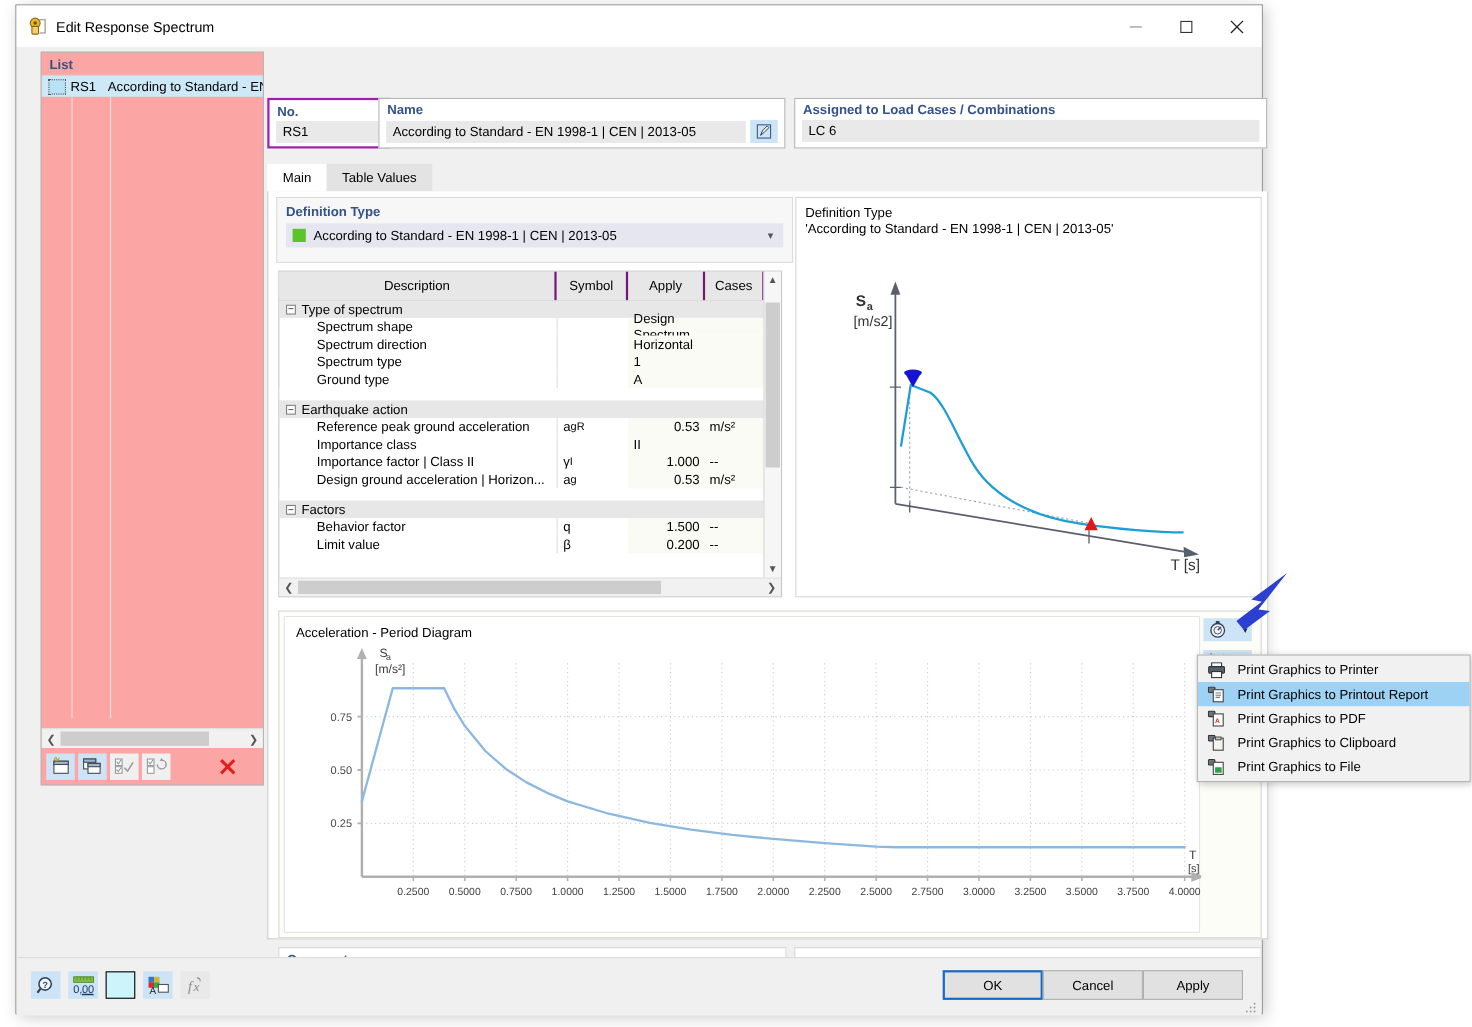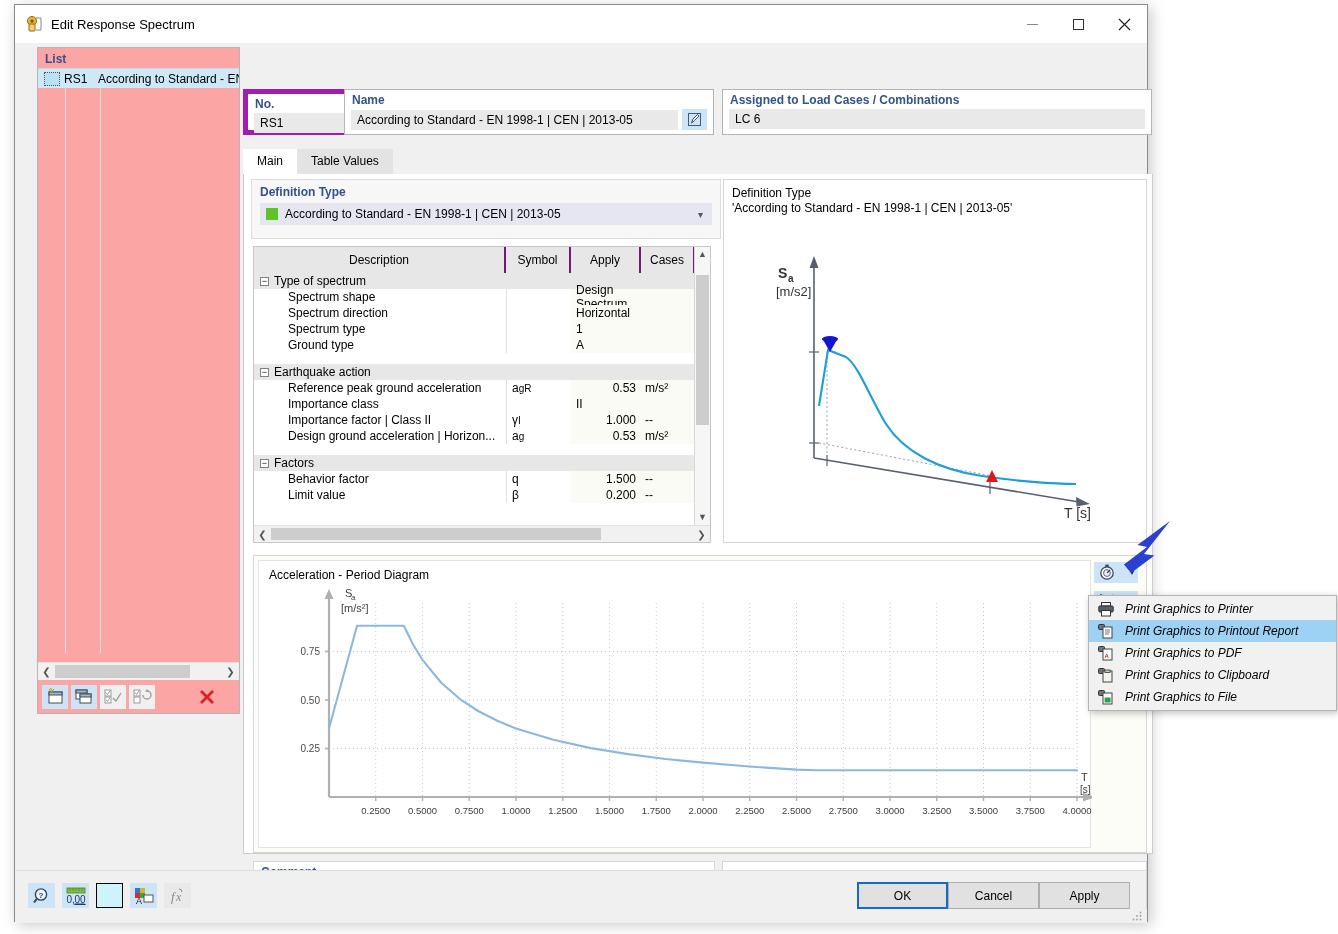--- a/index.html
+++ b/index.html
@@ -78,21 +78,21 @@
     width: 26px; height: 24px; background: #cde4f7; border: 0;
     display: flex; align-items: center; justify-content: center;
     position: relative;
   }
   .tbtn.off { background: #f0f0f0; }
   .tbtn.plain { background: transparent; }
 
   
   .fld-no {
     position: absolute; left: 228px; top: 46px; width: 112px; height: 46px;
-    background:#fff; border: 5px solid #a21caf; box-sizing: border-box;
+    background:#fff; border: 2px solid #a21caf; box-sizing: border-box;
   }
   .fld-name {
     position: absolute; left: 329px; top: 46px; width: 370px; height: 46px;
     background:#fff; border: 1px solid #b5b5b5; box-sizing: border-box;
   }
   .fld-assigned {
     position: absolute; left: 707px; top: 46px; width: 430px; height: 46px;
     background:#fff; border: 1px solid #b5b5b5; box-sizing: border-box;
   }
   .fld-lab { font-size: 12px; font-weight: bold; color:#33528c; padding: 3px 0 2px 7px; }
@@ -252,21 +252,21 @@
     background:#f1f1f1; border:1px solid #b4b4b4;
     box-shadow: 2px 2px 7px rgba(0,0,0,0.25);
     padding: 2px 0;
     z-index: 50;
   }
   .ctx-item {
     height: 22px; display:flex; align-items:center; font-size:12px; padding-left: 4px;
   }
   .ctx-item.sel { background:#9ed2f5; }
   .ctx-ico { width: 26px; display:flex; align-items:center; justify-content:center; }
-  .ctx-lab { padding-left: 6px; font-style: italic; }
+  .ctx-lab { padding-left: 6px; }
 
   
   .annot-arrow { position:absolute; left: 1110px; top: 516px; z-index: 60; }
 </style>
 </head>
 <body>
 
 <div class="page">
 
   <div class="dialog">

